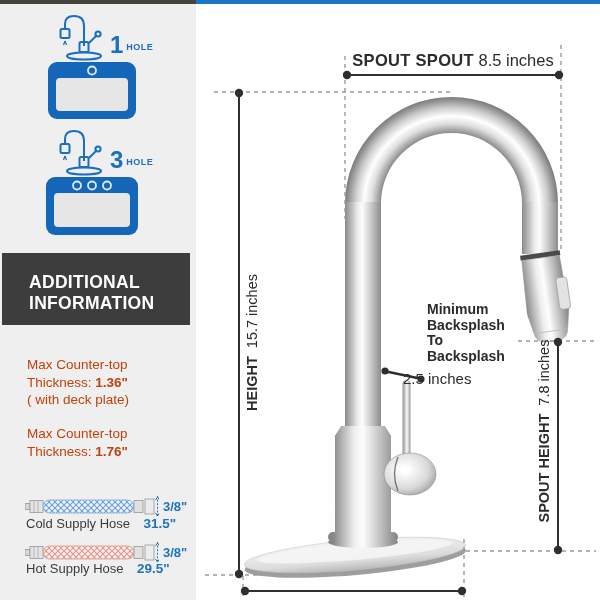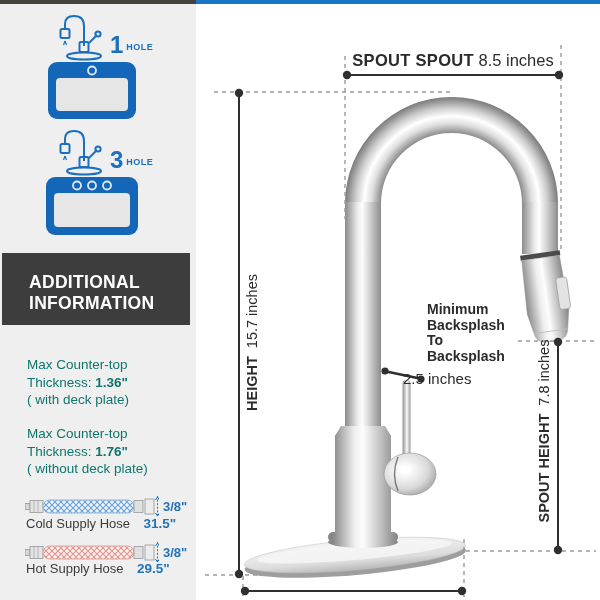--- a/index.html
+++ b/index.html
@@ -15,21 +15,21 @@
   
   .sidebar { left:0; top:4px; width:196px; height:596px; background:#efefef; }
 
   .hole-label { display:flex; align-items:flex-start; color:#1b6fbf; }
   .hole-num  { font-size:24px; font-weight:bold; line-height:1; }
   .hole-word { font-size:9px; font-weight:bold; margin-left:3px; margin-top:9px; letter-spacing:.5px; }
 
   .info-box { left:2px; top:253px; width:188px; height:72px; background:#3d3d3d; color:#ffffff;
               padding:19px 0 0 27px; font-size:17.5px; font-weight:bold; line-height:21px; letter-spacing:.3px; }
 
-  .spec { left:27px; width:160px; color:#0f766e; font-size:13.5px; line-height:17.5px; }
+  .spec { left:27px; width:160px; color:#c2410c; font-size:13.5px; line-height:17.5px; }
   .spec b { font-weight:bold; }
 
   .hose-label { color:#3b3b3b; font-size:13px;margin-top:39px; }
   .hose-val   { color:#2273ba; font-size:13.5px; font-weight:bold; }
   .fitting    { color:#2273ba; font-size:13px; font-weight:bold; }
 
   
   .dim { color:#2b2b2b; }
   .reach-label { left:341px; top:51px; width:224px; text-align:center; font-size:16.5px; }
   .reach-label b { letter-spacing:.3px; }
@@ -104,21 +104,20 @@
   </div>
 
   <div class="abs spec" style="top:356px;">
     <span>Max Counter-top</span><br>
     <span>Thickness: </span><b>1.36"</b><br>
     <span>( with deck plate)</span>
   </div>
   <div class="abs spec" style="top:425px;">
     <span>Max Counter-top</span><br>
     <span>Thickness: </span><b>1.76"</b><br>
-    <span>( without deck plate)</span>
   </div>
 
   <svg class="abs" style="left:25px; top:496px;" width="134" height="21" viewBox="0 0 134 21">
     <defs>
       <pattern id="braidCold" width="6" height="6" patternUnits="userSpaceOnUse">
         <rect width="6" height="6" fill="#eef4fb"></rect>
         <path d="M0,0 L6,6 M6,0 L0,6" stroke="#6ba0d8" stroke-width="1.1"></path>
       </pattern>
     </defs>
     <rect x="0" y="7.5" width="5" height="6" fill="#d7d7d7" stroke="#979797" stroke-width="0.8"></rect>

